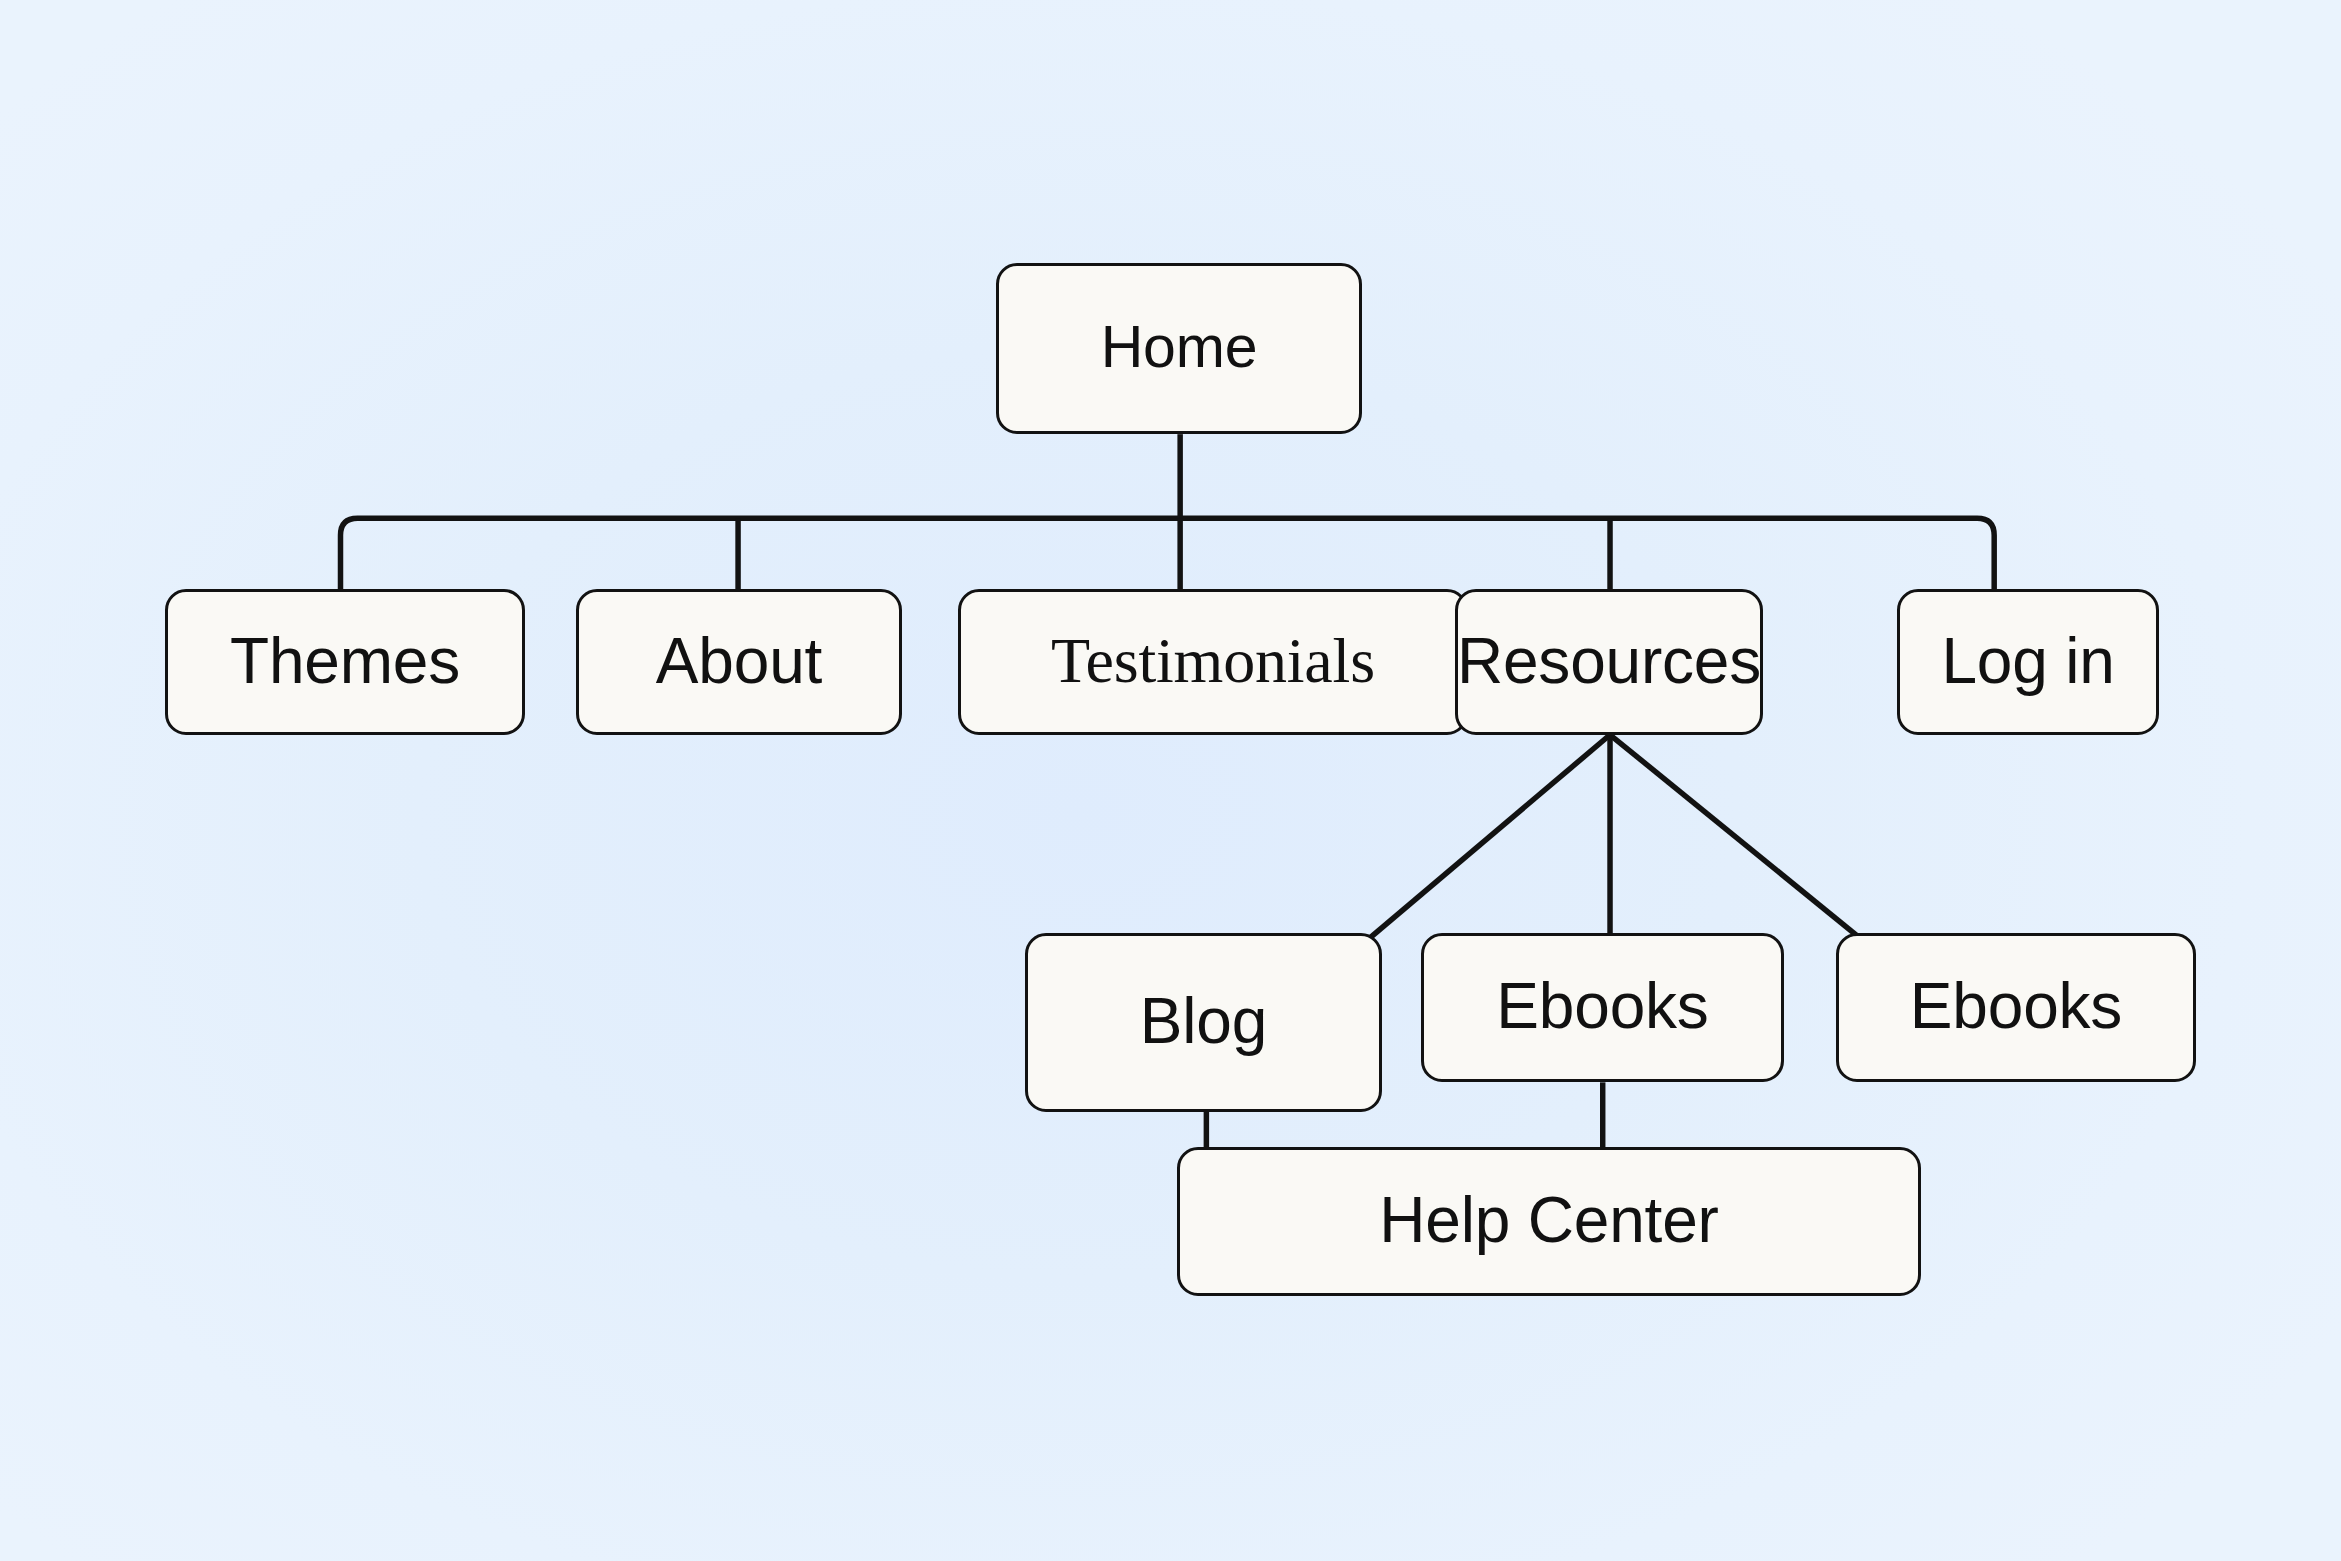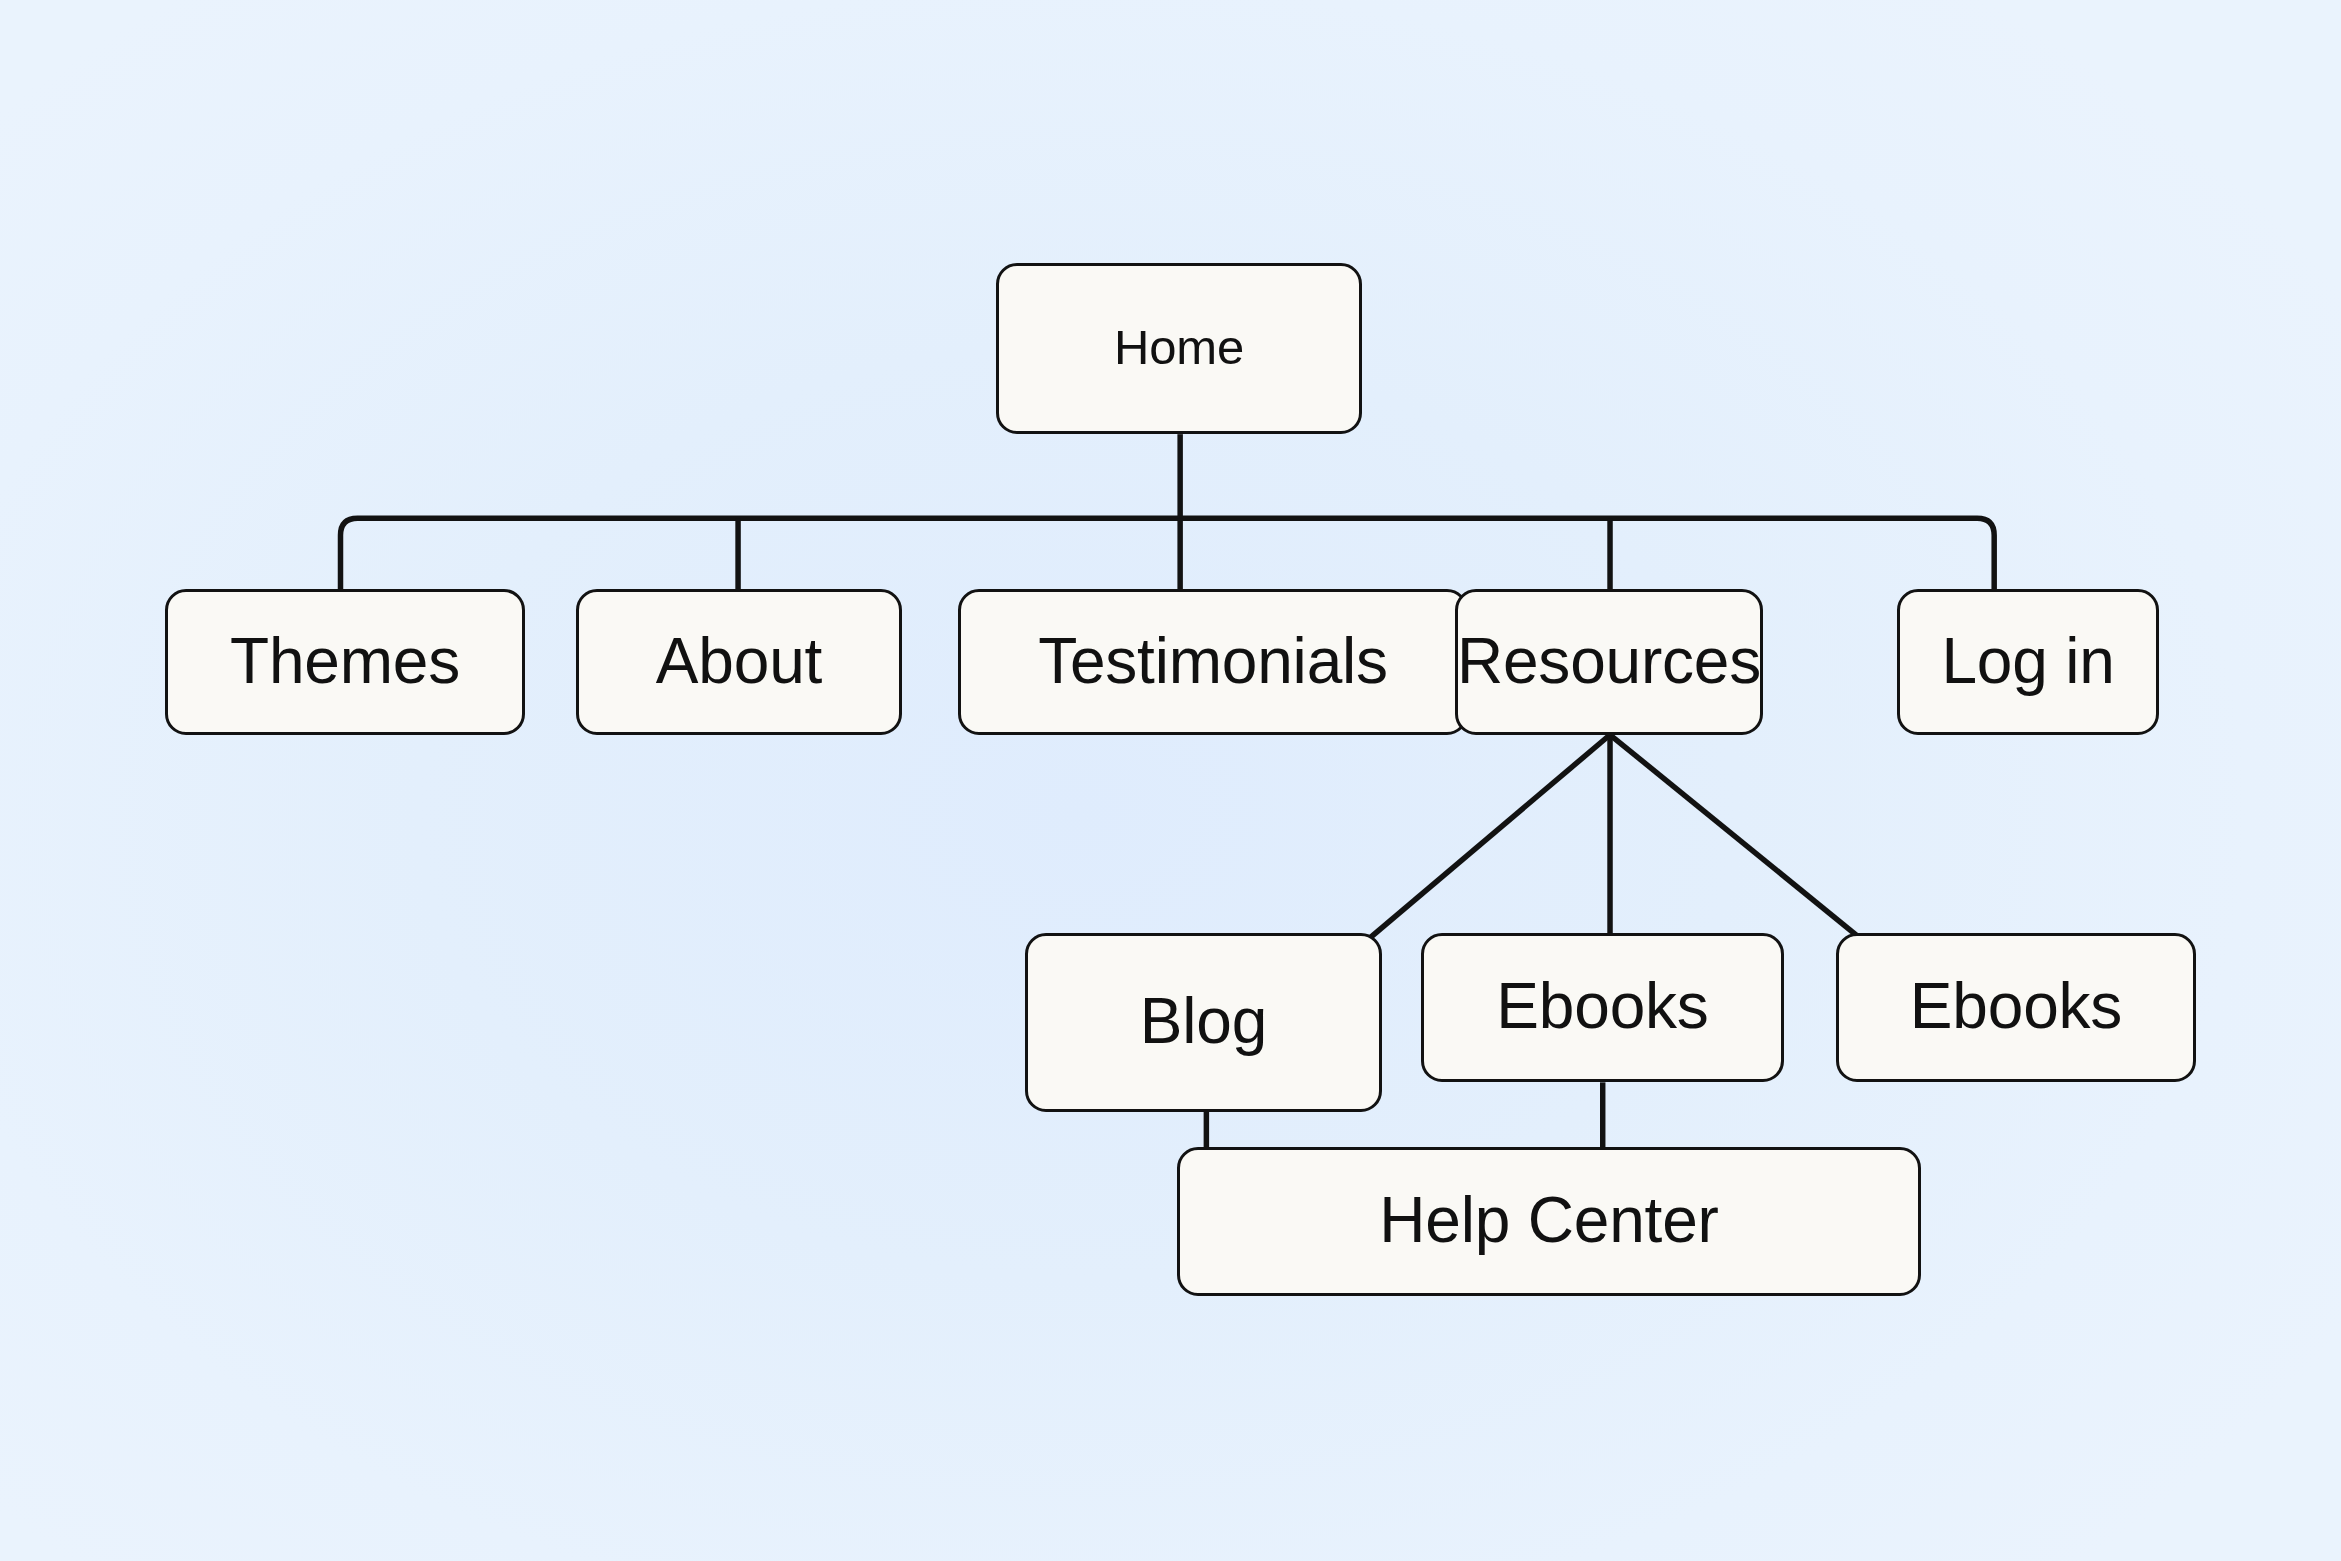--- a/index.html
+++ b/index.html
@@ -43,21 +43,21 @@
     letter-spacing: -0.2px;
     white-space: nowrap;
     z-index: 3;
   }
   .node .label {
     font-size: 64px;
     font-weight: 400;
     line-height: 1;
     margin-top: -2.4px;
   }
-  .node.root .label { font-size: 49px; }
+  .node.root .label { font-size: 59px; }
 </style>
 </head>
 <body>
 
 <div id="canvas">
 
   <svg id="wires" viewBox="0 0 3840 2560" xmlns="http://www.w3.org/2000/svg">
     <g fill="none" stroke="#121212" stroke-width="9" stroke-linecap="butt" stroke-linejoin="round">
 
       <path d="M 1935 712 L 1935 850"></path>
@@ -87,21 +87,21 @@
   </div>
 
   <div class="node" style="left:165px; top:589px; width:360px; height:146px;">
     <span class="label">Themes</span>
   </div>
 
   <div class="node" style="left:576px; top:589px; width:326px; height:146px;">
     <span class="label">About</span>
   </div>
 
-  <div class="node" style="left:958px; top:589px; width:510px; height:146px;">
+  <div class="node" style="left:958px; top:589px; width:510px; height:146px;font-family:Liberation Serif, serif;">
     <span class="label">Testimonials</span>
   </div>
 
   <div class="node" style="left:1455px; top:589px; width:308px; height:146px;">
     <span class="label">Resources</span>
   </div>
 
   <div class="node" style="left:1897px; top:589px; width:262px; height:146px;justify-content:center;">
     <span class="label">Log in</span>
   </div>

